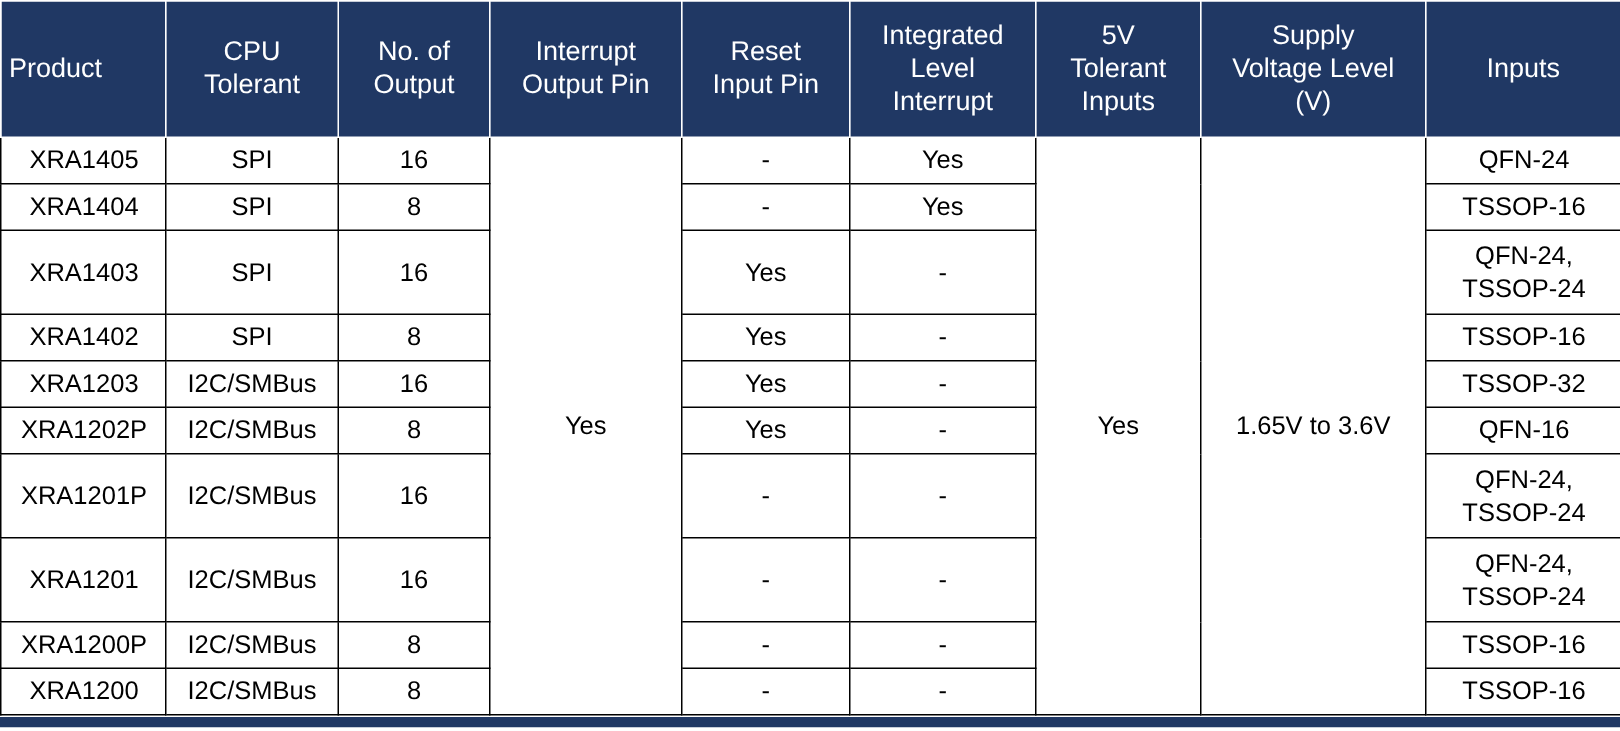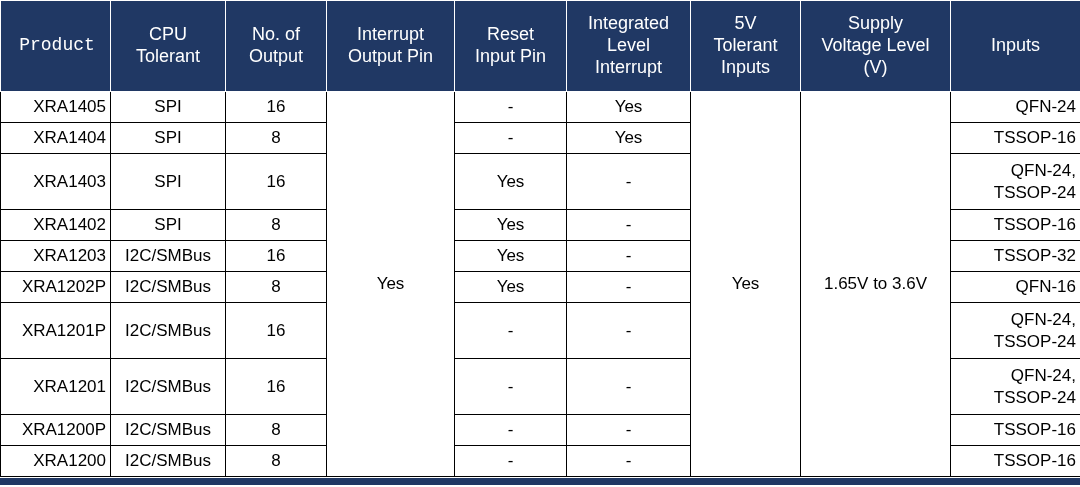--- a/index.html
+++ b/index.html
@@ -21,37 +21,36 @@
     font-size: 18px;
     line-height: 1.22;
     text-align: center;
     vertical-align: middle;
     border: 1px solid #ffffff;
     white-space: pre-line;
     height: 91px;
     padding: 4px 2px;
   }
   thead th.left {
-    text-align: center;
+    text-align: left;
     padding-left: 5px;
-    font-family: Liberation Mono, monospace;
   }
 
   
   tbody td {
     border: 1px solid #000000;
     font-size: 17px;
     line-height: 1.25;
     text-align: center;
     vertical-align: middle;
     padding: 2px 4px;
     background: #ffffff;
   }
   tbody td.left {
-    text-align: right;
+    text-align: center;
     padding-left: 5px;
   }
   tr.row  { height: 31px; }
   tr.tall { height: 56px; margin-left: 37px; }
 
   .bottom-bar {
     width: 1080px;
     height: 7px;
     background: #203864;
     margin-top: 1px;

